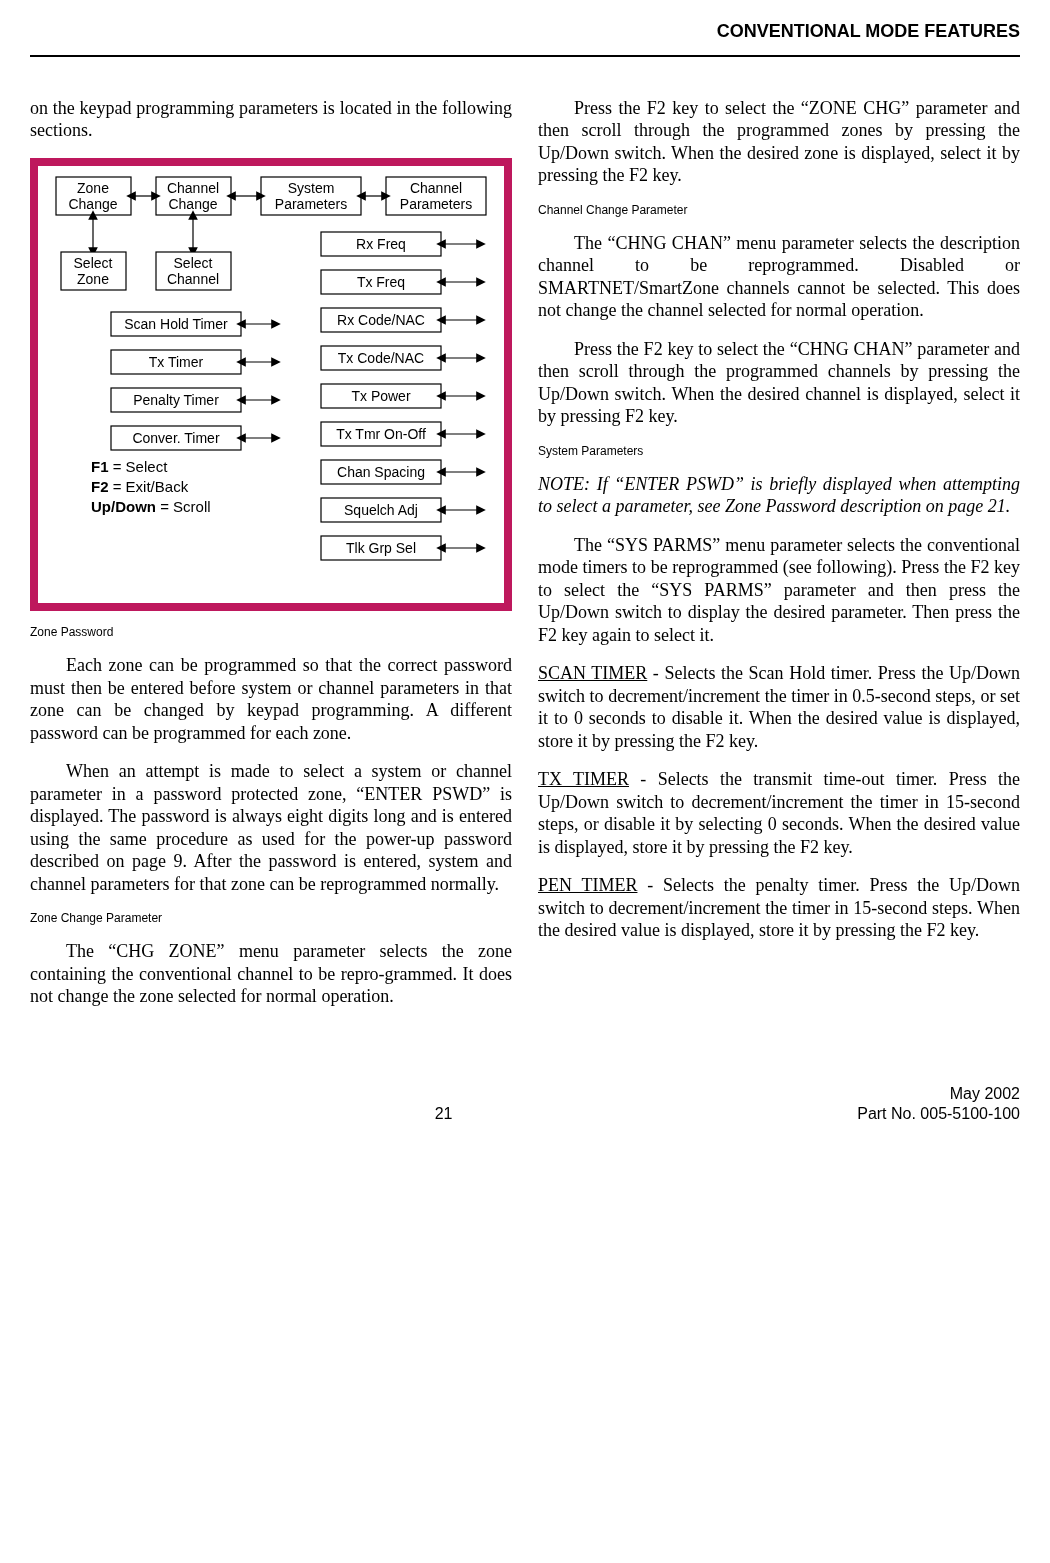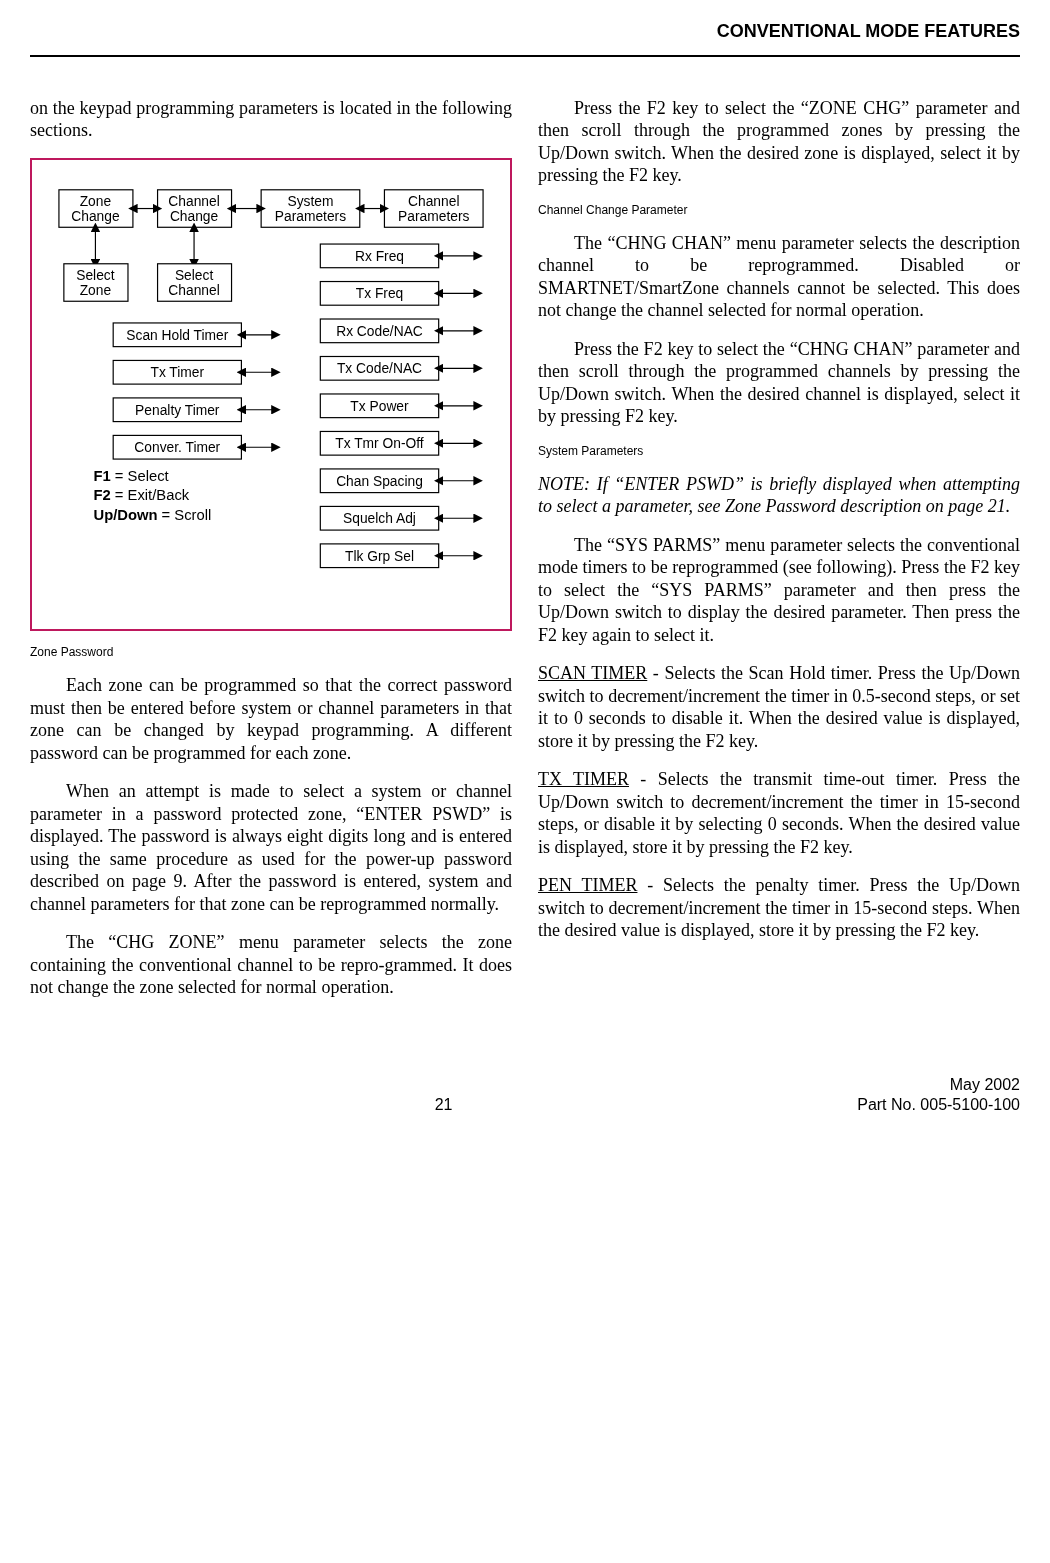--- a/index.html
+++ b/index.html
@@ -39,22 +39,22 @@
   }
   .section-head {
     font-family: Arial, Helvetica, sans-serif;
     font-size: 12px;
     margin: 14px 0 14px 0;
   }
   .italic {
     font-style: italic;
   }
   .figure-box {
-    border: 2px solid #be185d;
-    padding: 22px;
+    border: 8px solid #be185d;
+    padding: 6px;
     margin-bottom: 6px;
   }
   .fig-caption {
     font-family: Arial, Helvetica, sans-serif;
     font-weight: bold;
     font-size: 18px;
     text-align: center;
     margin-bottom: 18px;
   }
   .footer {
@@ -229,20 +229,21 @@
         <text class="legend" x="40" y="300"><tspan class="legend-bold">F1</tspan><tspan> = Select</tspan></text>
         <text class="legend" x="40" y="320"><tspan class="legend-bold">F2</tspan><tspan> = Exit/Back</tspan></text>
         <text class="legend" x="40" y="340"><tspan class="legend-bold">Up/Down</tspan><tspan> = Scroll</tspan></text>
       </svg>
     </div>
 
     <div class="section-head">Zone Password</div>
     <p class="body">Each zone can be programmed so that the correct password must then be entered before system or channel parameters in that zone can be changed by keypad programming. A different password can be programmed for each zone.</p>
     <p class="body">When an attempt is made to select a system or channel parameter in a password protected zone, “ENTER PSWD” is displayed. The password is always eight digits long and is entered using the same procedure as used for the power-up password described on page 9. After the password is entered, system and channel parameters for that zone can be reprogrammed normally.</p>
 
+    <div class="section-head">Zone Change Parameter</div>
     <p class="body">The “CHG ZONE” menu parameter selects the zone containing the conventional channel to be repro-grammed. It does not change the zone selected for normal operation.</p>
   </div>
 
   <div class="col">
     <p class="body">Press the F2 key to select the “ZONE CHG” parameter and then scroll through the programmed zones by pressing the Up/Down switch. When the desired zone is displayed, select it by pressing the F2 key.</p>
 
     <div class="section-head">Channel Change Parameter</div>
     <p class="body">The “CHNG CHAN” menu parameter selects the description channel to be reprogrammed. Disabled or SMARTNET/SmartZone channels cannot be selected. This does not change the channel selected for normal operation.</p>
     <p class="body">Press the F2 key to select the “CHNG CHAN” parameter and then scroll through the programmed channels by pressing the Up/Down switch. When the desired channel is displayed, select it by pressing F2 key.</p>
 

